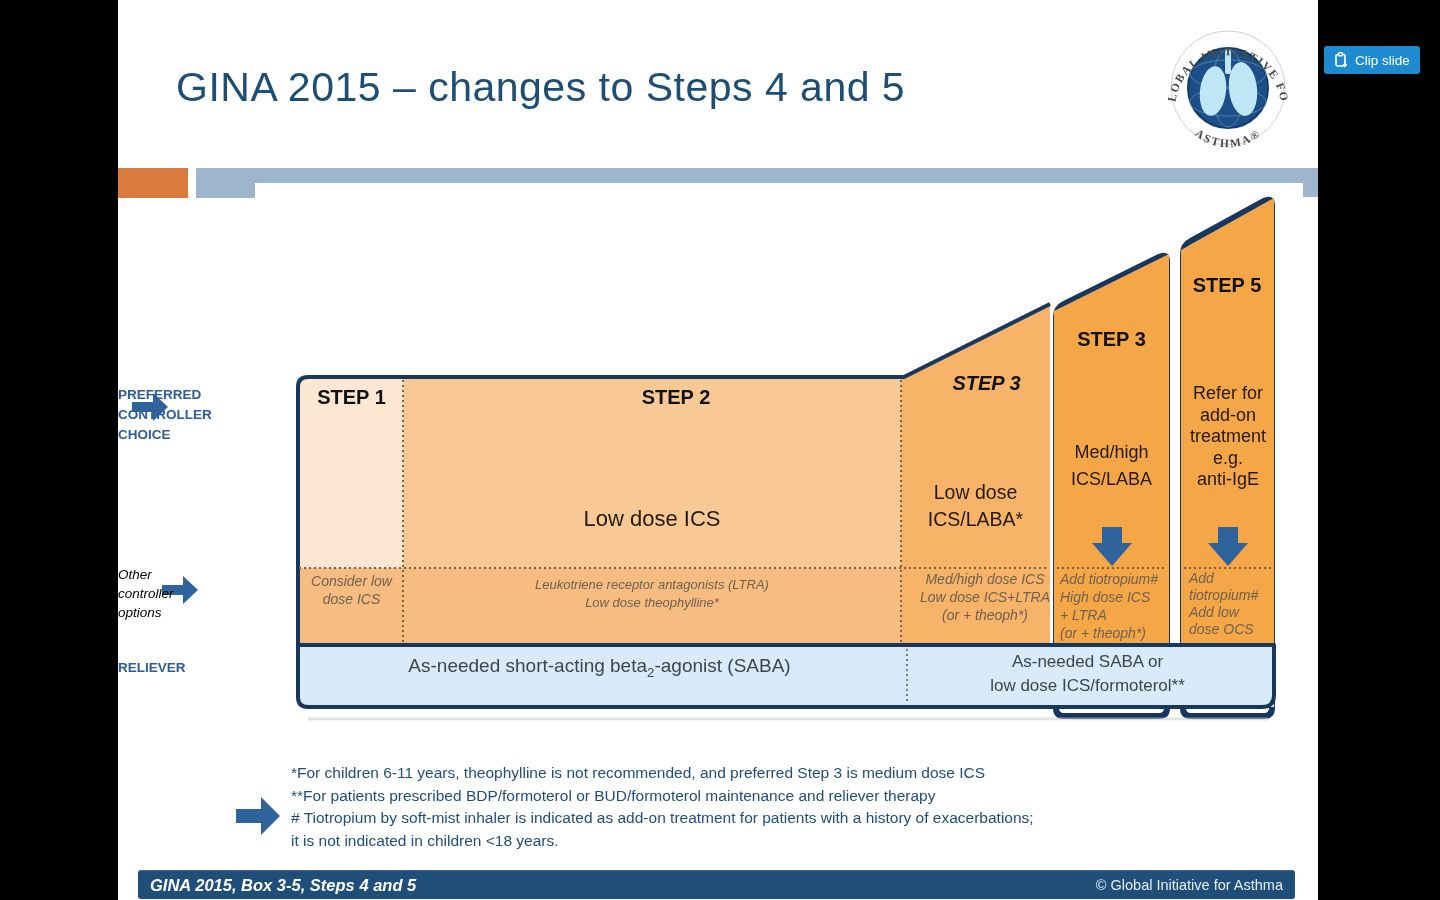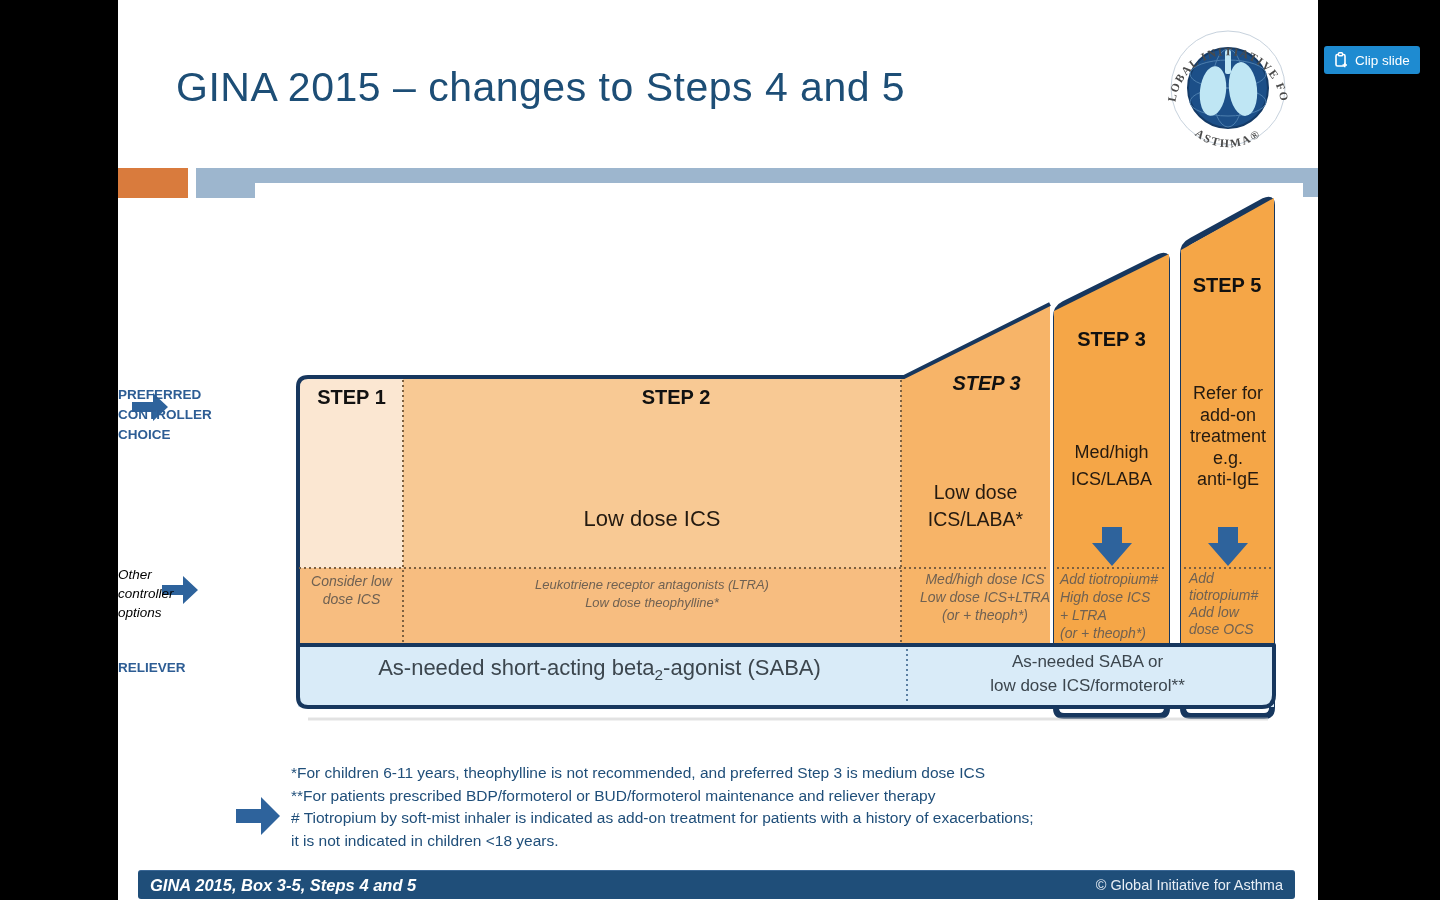--- a/index.html
+++ b/index.html
@@ -147,21 +147,21 @@
 (or + theoph*)</div>
   <div class="abs other-txt ml" style="left:942px;width:106px;top:570px;line-height:18px;">Add tiotropium#
 High dose ICS
 + LTRA
 (or + theoph*)</div>
   <div class="abs other-txt ml" style="left:1071px;width:84px;top:570px;line-height:17px;">Add
 tiotropium#
 Add low
 dose OCS</div>
 
-  <div class="abs band-txt ctr" style="left:180px;width:603px;top:655px;font-size:22px;">
+  <div class="abs band-txt ctr" style="left:180px;width:603px;top:655px;font-size:19px;">
     <span>As-needed short-acting beta</span><sub>2</sub><span>-agonist (SABA)</span>
   </div>
   <div class="abs band-txt ctr ml" style="left:783px;width:373px;top:650px;font-size:17px;line-height:24px;">As-needed SABA or
 low dose ICS/formoterol**</div>
 
   <div class="abs footnotes ml">*For children 6-11 years, theophylline  is not recommended, and preferred Step 3 is medium dose ICS
 **For patients prescribed BDP/formoterol or BUD/formoterol maintenance and reliever therapy
 # Tiotropium by soft-mist inhaler is indicated as add-on treatment for patients with a history of exacerbations;
 it is not indicated in children &lt;18 years.</div>
 

